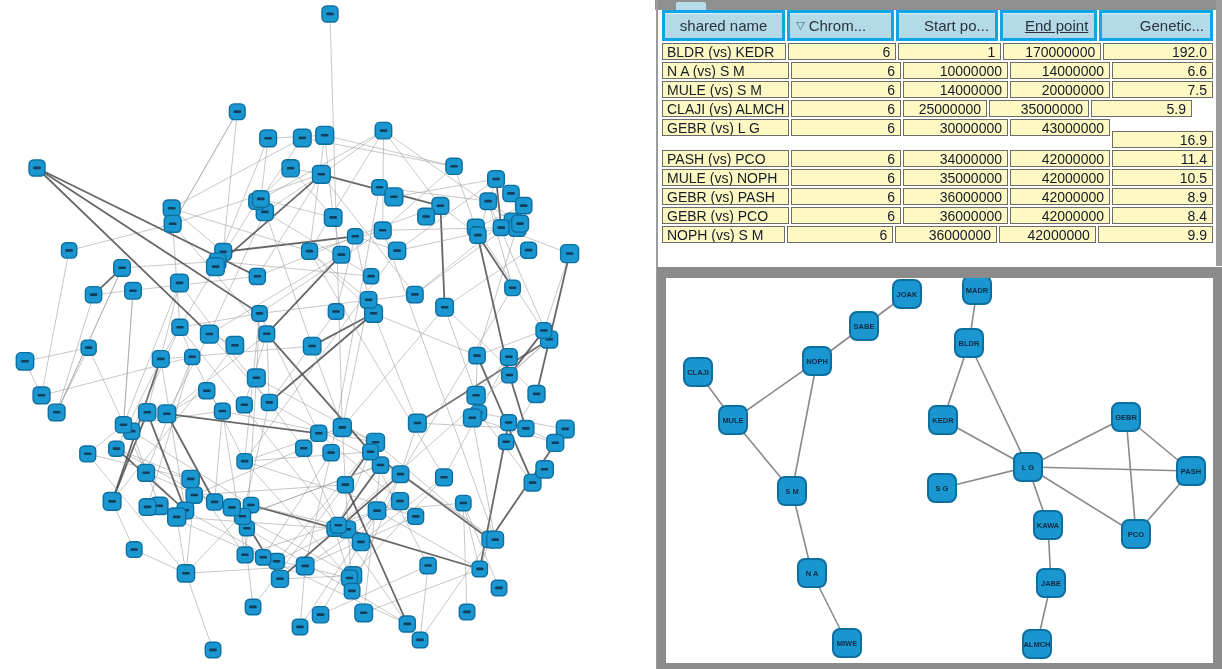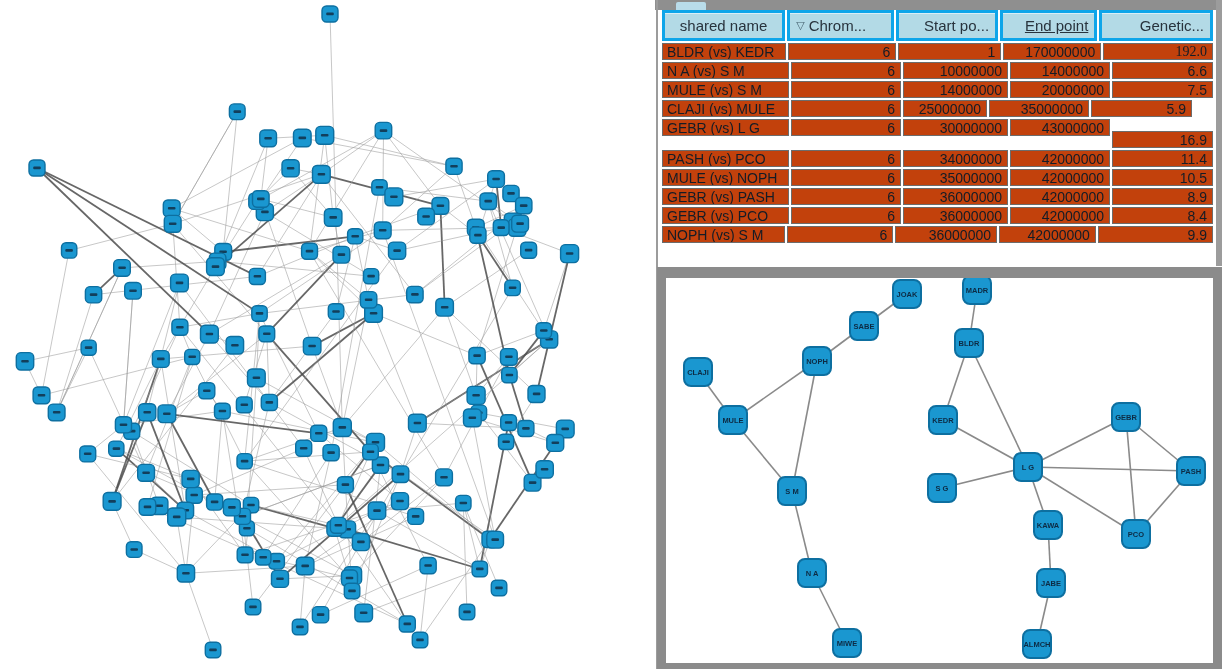--- a/index.html
+++ b/index.html
@@ -19,21 +19,21 @@
   #table-panel{position:absolute;left:662px;top:10px;width:551px;}
   .hdr-row{display:flex;}
   .hdr-cell{height:31px;background:#b3dae6;border:3px solid #0ea5e9;
             box-shadow:inset 0 1px 0 #d9eef6;display:flex;align-items:center;
             font-size:15px;color:#28333d;box-sizing:border-box;}
   .hdr-cell.num{justify-content:flex-end;padding-right:6px;}
   .hdr-cell.ctr{justify-content:center;}
   .hdr-gap{margin-left:2px;}
   .funnel{font-size:11px;color:#44606e;margin:0 4px 0 6px;line-height:1;}
   .body-row{display:flex;margin-top:2px;}
-  .body-cell{height:17px;background:#c2410c;border:1px solid #6c6c6c;
+  .body-cell{height:17px;background:#fef9c3;border:1px solid #6c6c6c;
              font-size:14px;color:#141c26;display:flex;align-items:center;
              box-sizing:border-box;white-space:nowrap;overflow:hidden;}
   .body-cell.txt{padding-left:4px;}
   .body-cell.num{justify-content:flex-end;padding-right:5px;}
 
   
   #net-panel-frame{position:absolute;left:657px;top:267px;width:565px;height:402px;background:#8b8b8b;}
   #net-panel-inner{position:absolute;left:666px;top:278px;width:547px;height:385px;background:#ffffff;}
   #right-net{position:absolute;left:666px;top:278px;width:547px;height:385px;}
 
@@ -925,38 +925,38 @@
         <div class="hdr-cell num hdr-gap" style="width: 117px;">
           <span>Genetic...</span>
         </div>
       </div>
     <div id="body-rows">
         <div class="body-row">
           <div class="body-cell txt" style="width: 127px;">BLDR (vs) KEDR</div>
           <div class="body-cell num hdr-gap" style="width: 110px;">6</div>
           <div class="body-cell num hdr-gap" style="width: 105px;">1</div>
           <div class="body-cell num hdr-gap" style="width: 100px;">170000000</div>
-          <div class="body-cell num hdr-gap" style="width: 112px; font-family: Liberation Serif, serif;">192.0</div>
+          <div class="body-cell num hdr-gap" style="width: 112px;">192.0</div>
         </div>
         <div class="body-row">
           <div class="body-cell txt" style="width: 127px;">N A (vs) S M</div>
           <div class="body-cell num hdr-gap" style="width: 110px;">6</div>
           <div class="body-cell num hdr-gap" style="width: 105px;">10000000</div>
           <div class="body-cell num hdr-gap" style="width: 100px;">14000000</div>
           <div class="body-cell num hdr-gap" style="width: 101px;">6.6</div>
         </div>
         <div class="body-row">
           <div class="body-cell txt" style="width: 127px;">MULE (vs) S M</div>
           <div class="body-cell num hdr-gap" style="width: 110px;">6</div>
           <div class="body-cell num hdr-gap" style="width: 105px;">14000000</div>
           <div class="body-cell num hdr-gap" style="width: 100px;">20000000</div>
           <div class="body-cell num hdr-gap" style="width: 101px;">7.5</div>
         </div>
         <div class="body-row">
-          <div class="body-cell txt" style="width: 127px;">CLAJI (vs) MULE</div>
+          <div class="body-cell txt" style="width: 127px;">CLAJI (vs) ALMCH</div>
           <div class="body-cell num hdr-gap" style="width: 110px;">6</div>
           <div class="body-cell num hdr-gap" style="width: 84px;">25000000</div>
           <div class="body-cell num hdr-gap" style="width: 100px;">35000000</div>
           <div class="body-cell num hdr-gap" style="width: 101px;">5.9</div>
         </div>
         <div class="body-row">
           <div class="body-cell txt" style="width: 127px;">GEBR (vs) L G</div>
           <div class="body-cell num hdr-gap" style="width: 110px;">6</div>
           <div class="body-cell num hdr-gap" style="width: 105px;">30000000</div>
           <div class="body-cell num hdr-gap" style="width: 100px;">43000000</div>

